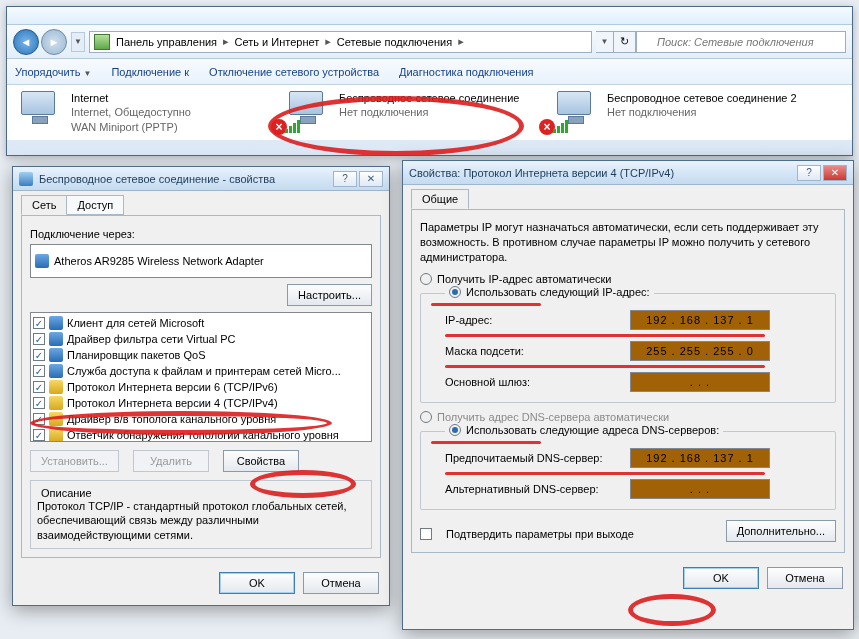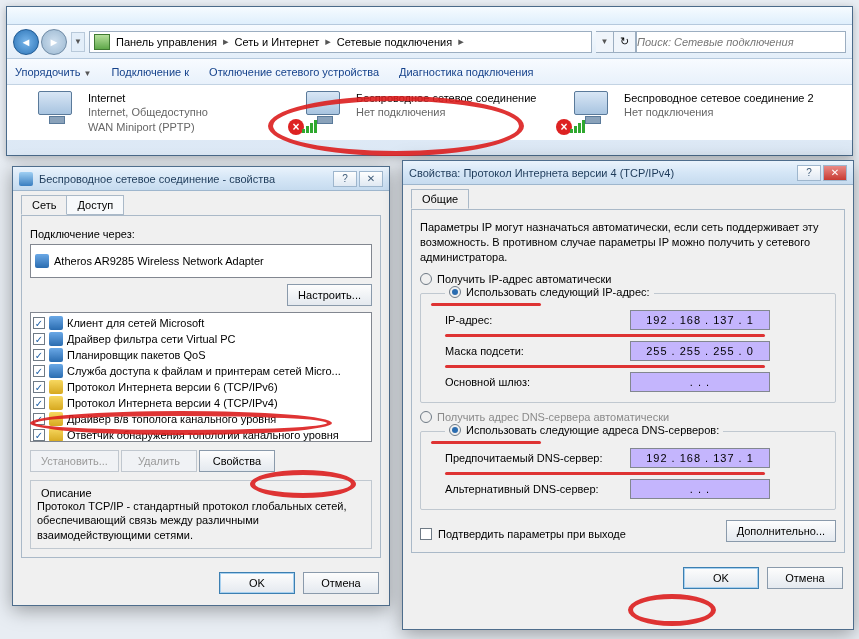--- a/index.html
+++ b/index.html
@@ -44,30 +44,30 @@
     overflow: hidden;
   }
   .breadcrumb span { white-space: nowrap; }
   .bc-sep { margin: 0 6px; color:#555; }
   .bc-dd {
     width: 18px; height: 22px; border:1px solid #9caec1; border-left:none;
     background:#f0f5fb; display:flex; align-items:center; justify-content:center;
   }
   .search {
     width: 210px; height: 22px; border:1px solid #9caec1; background:#fff;
-    display:flex; align-items:center; padding:0 0; color:#777; font-style:italic;text-align:center;
+    display:flex; align-items:center; padding:0 20px; color:#777; font-style:italic;text-align:center;
   }
   .cmdbar {
     height: 26px; background: linear-gradient(#f8fbff,#e8f1fb);
     border-bottom: 1px solid #c3d3e3; display:flex; align-items:center;
     padding: 0 8px; gap: 20px;
   }
   .cmdbar .cmd { color:#15428b; }
   .content {
-    padding: 6px 25px; display:flex; gap: 18px; background:#fff;
+    padding: 6px 8px; display:flex; gap: 18px; background:#fff;
   }
   .conn-item { display:flex; gap:8px; align-items:flex-start; width:250px; }
   .conn-ico { width:48px; height:42px; position:relative; }
   .monitor {
     width:34px; height:24px; background:linear-gradient(#d8e6f5,#a8c4e0);
     border:1px solid #5a7a9a; border-radius:2px; position:absolute; top:0; left:6px;
   }
   .monitor::after {
     content:''; position:absolute; left:10px; top:24px; width:14px; height:6px;
     background:#8aa2ba; border:1px solid #5a7a9a;
@@ -140,27 +140,27 @@
 
   
   .dlg2 { left:402px; top:160px; width:452px; height:470px; }
   .dlg2 .tabbody { padding:10px 8px; }
   .para { line-height:1.35; margin-bottom:8px; }
   .radio { width:12px; height:12px; border:1px solid #6f7a85; border-radius:50%; display:inline-flex; align-items:center; justify-content:center; margin-right:5px; }
   .radio.sel::after { content:''; width:6px; height:6px; background:#2a6cb0; border-radius:50%; }
   .optrow { display:flex; align-items:center; margin:3px 0; }
   .iprow { display:flex; align-items:center; margin:4px 0 4px 18px; }
   .iprow .k { width:185px; }
-  .ipbox { width:140px; height:20px; border:1px solid #828790; background:#c4b5fd; display:flex; align-items:center; justify-content:center; letter-spacing:1px; }
+  .ipbox { width:140px; height:20px; border:1px solid #828790; background:#a16207; display:flex; align-items:center; justify-content:center; letter-spacing:1px; }
   .redline { height:3px; background:rgba(220,30,30,0.9); border-radius:2px; margin:1px 0 3px 18px; width:320px; }
   .redline.short { width:90px; margin-left:0;}
   .dim { color:#8a8a8a; }
   .group { border:1px solid #c0c8d0; border-radius:2px; padding:8px 6px 6px 6px; margin:8px 0; position:relative; }
   .group .legend { position:absolute; top:-8px; left:24px; background:#f0f0f0; padding:0 4px; display:flex; align-items:center; }
-  .chkrow { display:flex; align-items:center; gap:6px; margin-top:6px; }
+  .chkrow { display:flex; align-items:center; gap:14px; margin-top:6px; }
 
   .tri { font-size:8px; color:#555; }
 </style>
 </head>
 <body>
 
 <div class="explorer">
   <div class="titlebar"></div>
   <div class="addrbar">
     <div class="nav-btn">◄</div>
@@ -295,21 +295,21 @@
           <span class="chk">✓</span>
           <span class="ico yellow"></span>
           <span>Драйвер в/в тополога канального уровня</span>
         </div>
       <div class="li">
           <span class="chk">✓</span>
           <span class="ico yellow"></span>
           <span>Ответчик обнаружения топологии канального уровня</span>
         </div>
     </div>
-    <div style="display:flex; gap:2px; margin:8px 0;">
+    <div style="display:flex; gap:14px; margin:8px 0;">
       <span class="btn disabled">Установить...</span>
       <span class="btn disabled">Удалить</span>
       <span class="btn">Свойства</span>
     </div>
     <div class="fieldset">
       <div class="legend">Описание</div>
       <div style="line-height:1.3;">Протокол TCP/IP - стандартный протокол глобальных сетей, обеспечивающий связь между различными взаимодействующими сетями.</div>
     </div>
   </div>
   <div class="dlg-btns">

